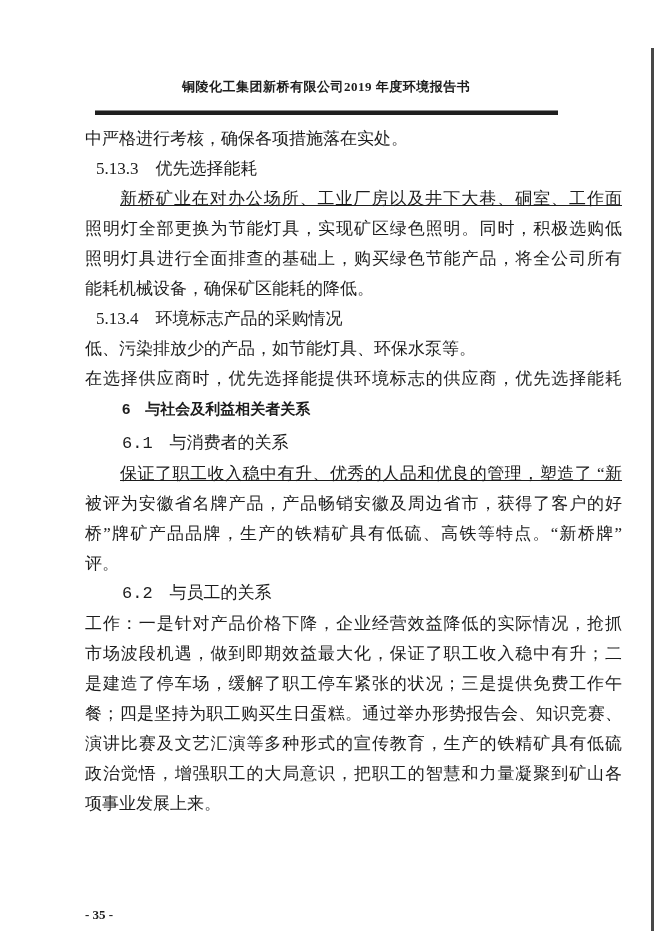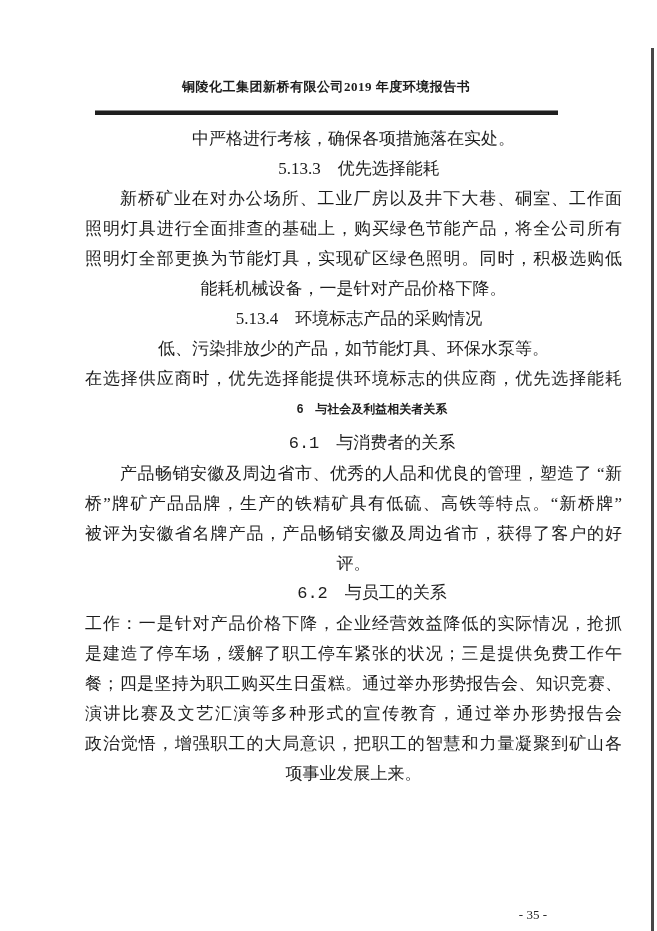--- a/index.html
+++ b/index.html
@@ -36,42 +36,43 @@
   }
   
   .content {
     position: absolute;
     top: 76px;
     left: 85px;
     width: 537px;
     font-size: 17px;
     line-height: 30px;
   }
-  .line { height: 30px; overflow: hidden; text-align: center; }
+  .line { height: 30px; overflow: hidden; }
   .fill { text-align: justify; text-align-last: justify; }
-  .para { text-indent: 35px; }
+  .para { text-indent: 35px; text-decoration: underline; }
   .h3 { padding-left: 11px; }
   .h2 { padding-left: 37px; font-family: Liberation Mono, monospace; }
   .h1 {
     padding-left: 37px;
     font-family: "Liberation Sans", "DejaVu Sans", sans-serif;
     font-weight: bold;
-    font-size: 12px;
+    font-size: 15px;
     margin-bottom: 5px;
   }
   .spaced { margin-top: 6px; }
   
   .footer {
     position: absolute;
     top: 858px;
     left: 85px;
     width: 462px;
-    text-align: right;
+    text-align: left;
     font-size: 13px;
     line-height: 18px;
+    font-weight: bold;
   }
   
   .edge-line {
     position: absolute;
     top: 0;
     left: 651px;
     width: 3px;
     height: 931px;
     background: #474747;
   }
@@ -82,37 +83,38 @@
 <div class="page" style="color: rgb(29, 29, 29); background: rgb(255, 255, 255);">
   <div class="header">
     <div class="header-title">铜陵化工集团新桥有限公司2019 年度环境报告书</div>
     <div class="header-rule" style="background: rgb(31, 31, 31);"></div>
   </div>
 
   <div class="content">
       <div class="line body">中严格进行考核，确保各项措施落在实处。</div>
       <div class="line h3">5.13.3　优先选择能耗</div>
       <div class="line para fill">新桥矿业在对办公场所、工业厂房以及井下大巷、硐室、工作面</div>
+      <div class="line body fill">照明灯全部更换为节能灯具，实现矿区绿色照明。同时，积极选购低</div>
       <div class="line body fill">照明灯具进行全面排查的基础上，购买绿色节能产品，将全公司所有</div>
-      <div class="line body fill">照明灯全部更换为节能灯具，实现矿区绿色照明。同时，积极选购低</div>
-      <div class="line body">能耗机械设备，一是针对产品价格下降。</div>
+      <div class="line body">能耗机械设备，确保矿区能耗的降低。</div>
       <div class="line h3">5.13.4　环境标志产品的采购情况</div>
       <div class="line body">低、污染排放少的产品，如节能灯具、环保水泵等。</div>
       <div class="line body fill">在选择供应商时，优先选择能提供环境标志的供应商，优先选择能耗</div>
       <div class="line h1">6　与社会及利益相关者关系</div>
       <div class="line h2">6.1　与消费者的关系</div>
-      <div class="line para fill">产品畅销安徽及周边省市、优秀的人品和优良的管理，塑造了 “新</div>
+      <div class="line para fill">保证了职工收入稳中有升、优秀的人品和优良的管理，塑造了 “新</div>
+      <div class="line body fill">被评为安徽省名牌产品，产品畅销安徽及周边省市，获得了客户的好</div>
       <div class="line body fill">桥”牌矿产品品牌，生产的铁精矿具有低硫、高铁等特点。“新桥牌”</div>
-      <div class="line body fill">被评为安徽省名牌产品，产品畅销安徽及周边省市，获得了客户的好</div>
       <div class="line body">评。</div>
       <div class="line h2">6.2　与员工的关系</div>
       <div class="line body fill">工作：一是针对产品价格下降，企业经营效益降低的实际情况，抢抓</div>
+      <div class="line body fill">市场波段机遇，做到即期效益最大化，保证了职工收入稳中有升；二</div>
       <div class="line body fill">是建造了停车场，缓解了职工停车紧张的状况；三是提供免费工作午</div>
       <div class="line body fill">餐；四是坚持为职工购买生日蛋糕。通过举办形势报告会、知识竞赛、</div>
-      <div class="line body fill">演讲比赛及文艺汇演等多种形式的宣传教育，通过举办形势报告会</div>
+      <div class="line body fill">演讲比赛及文艺汇演等多种形式的宣传教育，生产的铁精矿具有低硫</div>
       <div class="line body fill">政治觉悟，增强职工的大局意识，把职工的智慧和力量凝聚到矿山各</div>
       <div class="line body">项事业发展上来。</div>
     </div>
 
   <div class="footer">
     <span>- 35 -</span>
   </div>
 
   <div class="edge-line" style="background: rgb(71, 71, 71);"></div>
 </div>

